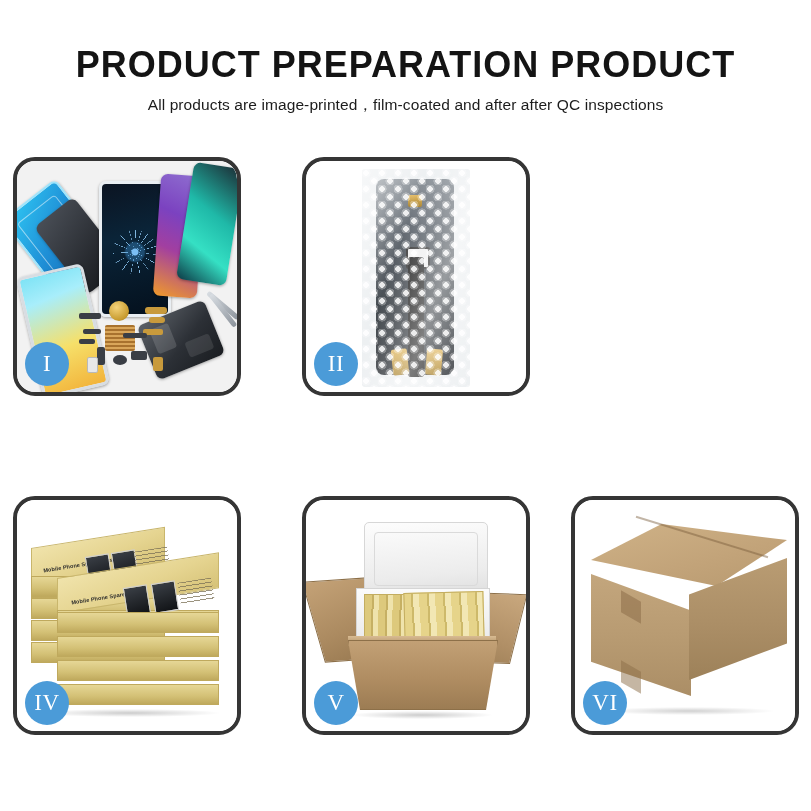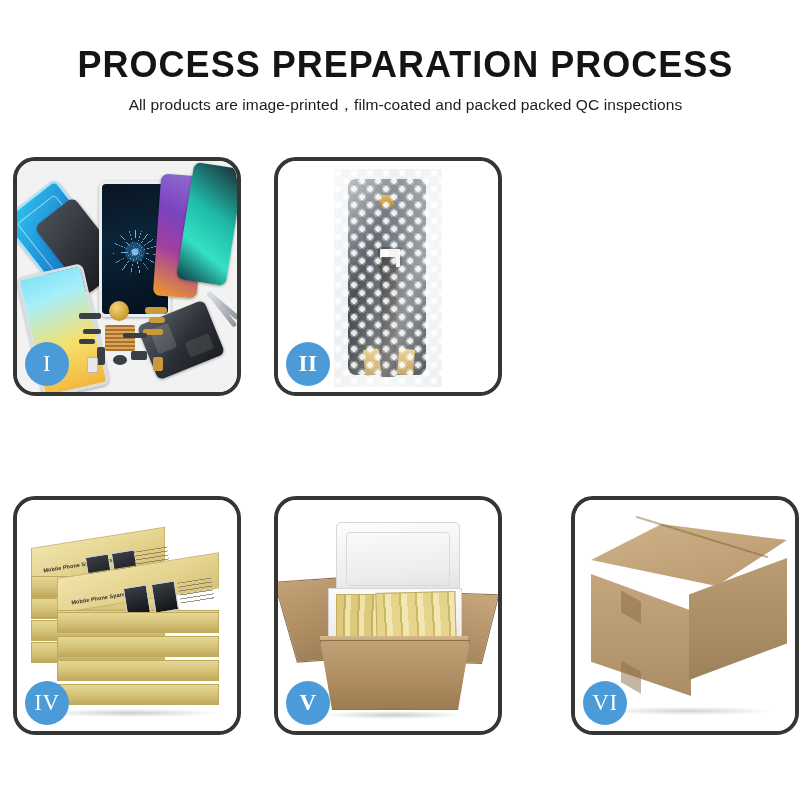--- a/index.html
+++ b/index.html
@@ -57,21 +57,21 @@
     position: absolute;
     width: 228px;
     height: 239px;
     border: 4px solid #353535;
     border-radius: 22px;
     background: #ffffff;
     box-sizing: border-box;
     overflow: hidden;
   }
   .panel.c0 { left: 0px; }
-  .panel.c1 { left: 261px; font-weight: bold; }
+  .panel.c1 { left: 289px; }
   .panel.c2 { left: 558px; }
   .panel.r0 { top: 0px; }
   .panel.r1 { top: 339px; }
 
   .photo {
     position: absolute;
     inset: 0;
     overflow: hidden;
     border-radius: 18px;
   }
@@ -442,22 +442,22 @@
   }
   .p6-shadow {
     position:absolute; left:30px; bottom:16px; width:168px; height:8px;
     background:radial-gradient(ellipse at 50% 50%, rgba(0,0,0,.18), rgba(0,0,0,0) 72%);
   }
 </style>
 </head>
 <body>
 
 <div class="header">
-  <h1 class="title">PROCESS PREPARATION PROCESS</h1>
-  <p class="subtitle">All products are image-printed，film-coated and packed packed QC inspections</p>
+  <h1 class="title">PRODUCT PREPARATION PRODUCT</h1>
+  <p class="subtitle">All products are image-printed，film-coated and after after QC inspections</p>
 </div>
 
 <div class="grid">
 
   <div class="panel r0 c0">
     <div class="photo">
       <div class="p1-bg"></div>
       <div class="ph p1-blue"></div>
       <div class="ph p1-dark1"></div>
       <div class="ph p1-crack">

